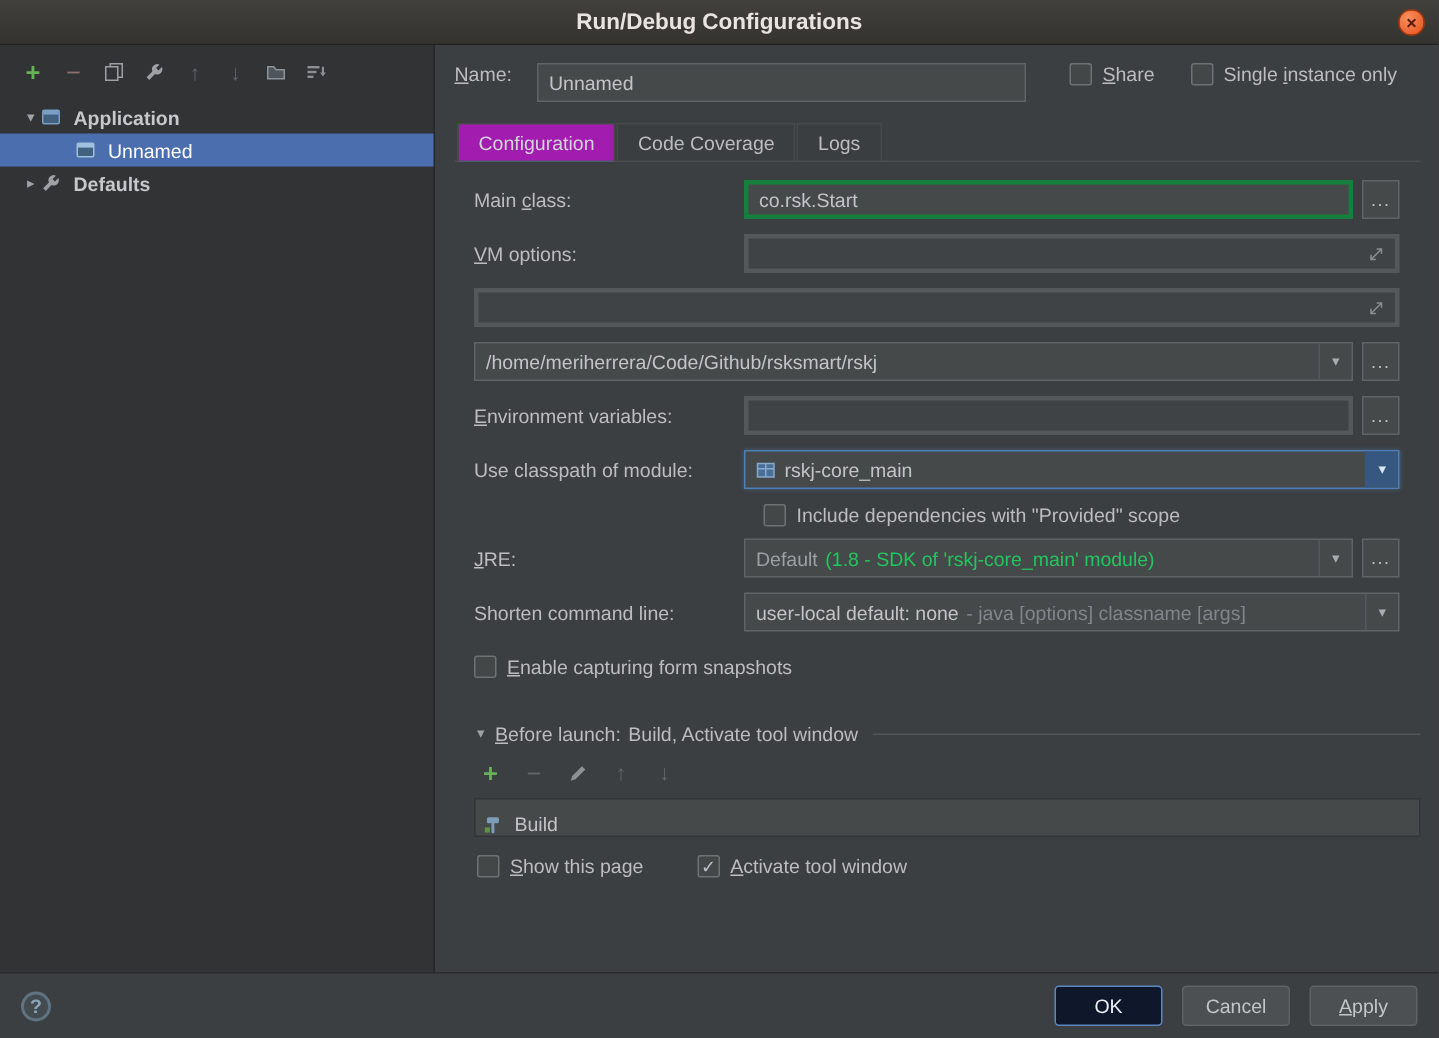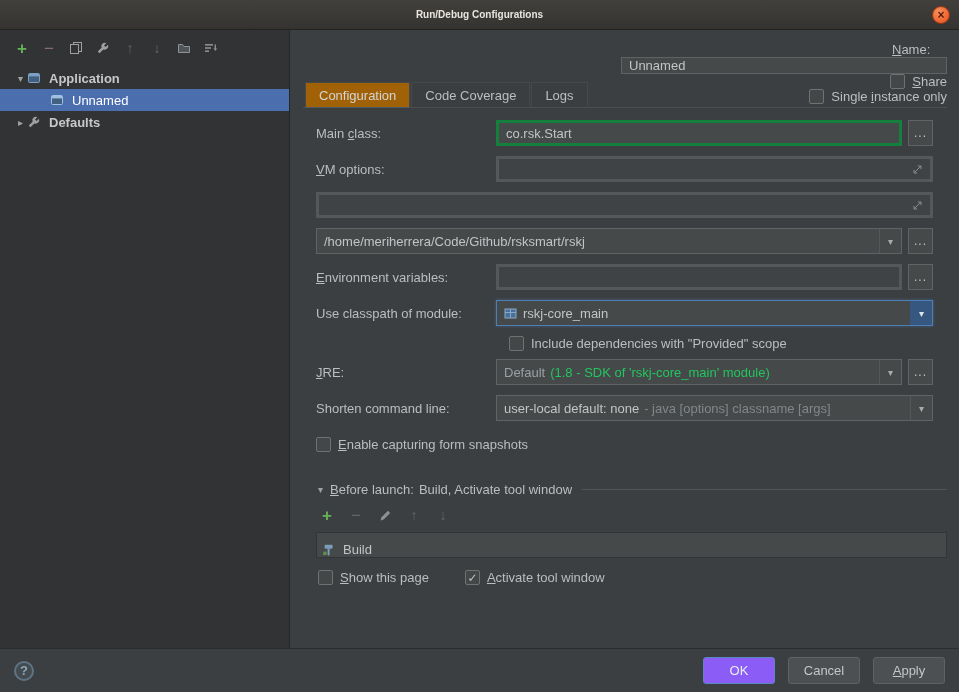--- a/index.html
+++ b/index.html
@@ -7,21 +7,21 @@
   body {
     font-family:"Liberation Sans","DejaVu Sans",sans-serif;
     font-size:13px; color:#bbbdbf; background:#3c3f41; overflow:hidden;
   }
   .window { position:relative; width:959px; height:692px; background:#3c3f41; }
 
   
   .titlebar { position:absolute; top:0; left:0; right:0; height:30px;
     background:linear-gradient(#42403c,#35332f); border-bottom:1px solid #24221f;
     display:flex; align-items:center; justify-content:center; }
-  .titlebar .title { color:#e8e5e1; font-weight:bold; font-size:10px; }
+  .titlebar .title { color:#e8e5e1; font-weight:bold; font-size:15px; }
   .close-btn { position:absolute; right:9px; top:6px; width:18px; height:18px; border-radius:50%;
     background:radial-gradient(circle at 35% 30%, #f8905c, #e64e1c);
     border:1px solid #98380f; display:flex; align-items:center; justify-content:center; cursor:pointer; }
   .close-btn .x { color:#581c06; font-size:12px; font-weight:bold; line-height:1; }
 
   
   .sidebar { position:absolute; top:30px; left:0; width:290px; bottom:44px;
     background:#313335; border-right:1px solid #252728; }
   .side-toolbar { display:flex; align-items:center; gap:9px; padding:9px 0 7px 13px; }
   .tool-btn { width:18px; height:18px; display:flex; align-items:center; justify-content:center; cursor:pointer; }
@@ -30,38 +30,38 @@
   .g-dim { color:#63676a; font-size:14px; line-height:1; }
   .tree { padding-top:3px; }
   .tree-row { height:22px; display:flex; align-items:center; color:#c6c8ca; font-weight:bold; cursor:default; }
   .tree-row .arrow { width:13px; margin-left:14px; color:#9fa2a5; font-size:10px; text-align:center; flex:none; }
   .tree-row .ticon { width:16px; height:14px; margin-right:6px; display:flex; align-items:center; flex:none; }
   .tree-row.child { padding-left:50px; }
   .tree-row.selected { background:#4b6eaf; color:#ffffff; font-weight:normal; }
 
   
   .main { position:absolute; top:30px; left:291px; right:0; bottom:44px; padding:12px 12px 0 12px; }
-  .name-row { display:flex; align-items:flex-end; height:26px;flex-direction:column; }
+  .name-row { display:flex; align-items:flex-start; height:26px; }
   .name-row .nlabel { width:55px; flex:none; }
   .field { background:#45494a; border:1px solid #5f6364; height:26px;
     display:flex; align-items:center; padding:0 7px; color:#c2c4c6; }
   .name-field { width:326px; }
   .name-row .cb1 { margin-left:29px; }
   .name-row .cb2 { margin-left:24px; }
 
   .checkbox { display:flex; align-items:center; gap:7px; cursor:pointer; white-space:nowrap; }
   .box { width:15px; height:15px; background:#434748; border:1px solid #6e7273; border-radius:2px;
     flex:none; display:flex; align-items:center; justify-content:center; }
   .box .check { color:#c0c3c5; font-size:12px; line-height:1; }
 
   
   .tabbar { display:flex; align-items:flex-end; margin-top:14px; padding-left:2px; border-bottom:1px solid #4a4e50; }
   .tab { height:26px; padding:0 13px; display:flex; align-items:center; cursor:pointer;
     background:#3b3e40; border:1px solid #46494b; margin:0 1px -1px 0; border-bottom:1px solid #4a4e50; color:#bbbdbf; }
-  .tab.selected { background:#a16207; border-bottom-color:#4d5a68; color:#d2d5d7; }
+  .tab.selected { background:#a21caf; border-bottom-color:#4d5a68; color:#d2d5d7; }
 
   
   .form { padding:12px 14px 0 13px; }
   .frow { display:flex; align-items:center; margin-bottom:10px; }
   .flabel { width:180px; flex:none; }
   .fctl { display:flex; align-items:center; flex:1; min-width:0; }
   .tfield { flex:1; height:26px; background:#45494a; border:3px solid #15803d;
     display:flex; align-items:center; padding:0 7px; color:#c2c4c6; min-width:0; }
   .tfield.dim { background:#3f4345; border-color:#54585a; }
   .expander { margin-left:auto; display:flex; flex:none; }
@@ -94,21 +94,21 @@
 
   
   .footer { position:absolute; left:0; right:0; bottom:0; height:44px; background:#3c3f41;
     border-top:1px solid #2a2c2d; display:flex; align-items:center; padding:0 14px; }
   .help-btn { width:20px; height:20px; border-radius:50%; border:2px solid #5f7482;
     color:#8aa6b6; display:flex; align-items:center; justify-content:center;
     font-weight:bold; font-size:13px; cursor:pointer; background:#434b50; }
   .btns { margin-left:auto; display:flex; gap:13px; }
   .btn { min-width:72px; height:27px; background:#4c5052; border:1px solid #5e6262; border-radius:3px;
     color:#c3c6c8; display:flex; align-items:center; justify-content:center; padding:0 14px; cursor:pointer; }
-  .btn.primary { background:#8b5cf6; border-color:#5a86c2; color:#eaeef3; }
+  .btn.primary { background:#0f172a; border-color:#5a86c2; color:#eaeef3; }
 
   .mn { text-decoration:underline; }
   svg { display:block; }
 </style>
 </head>
 <body>
 
 <div class="window">
 
   <div class="titlebar">

